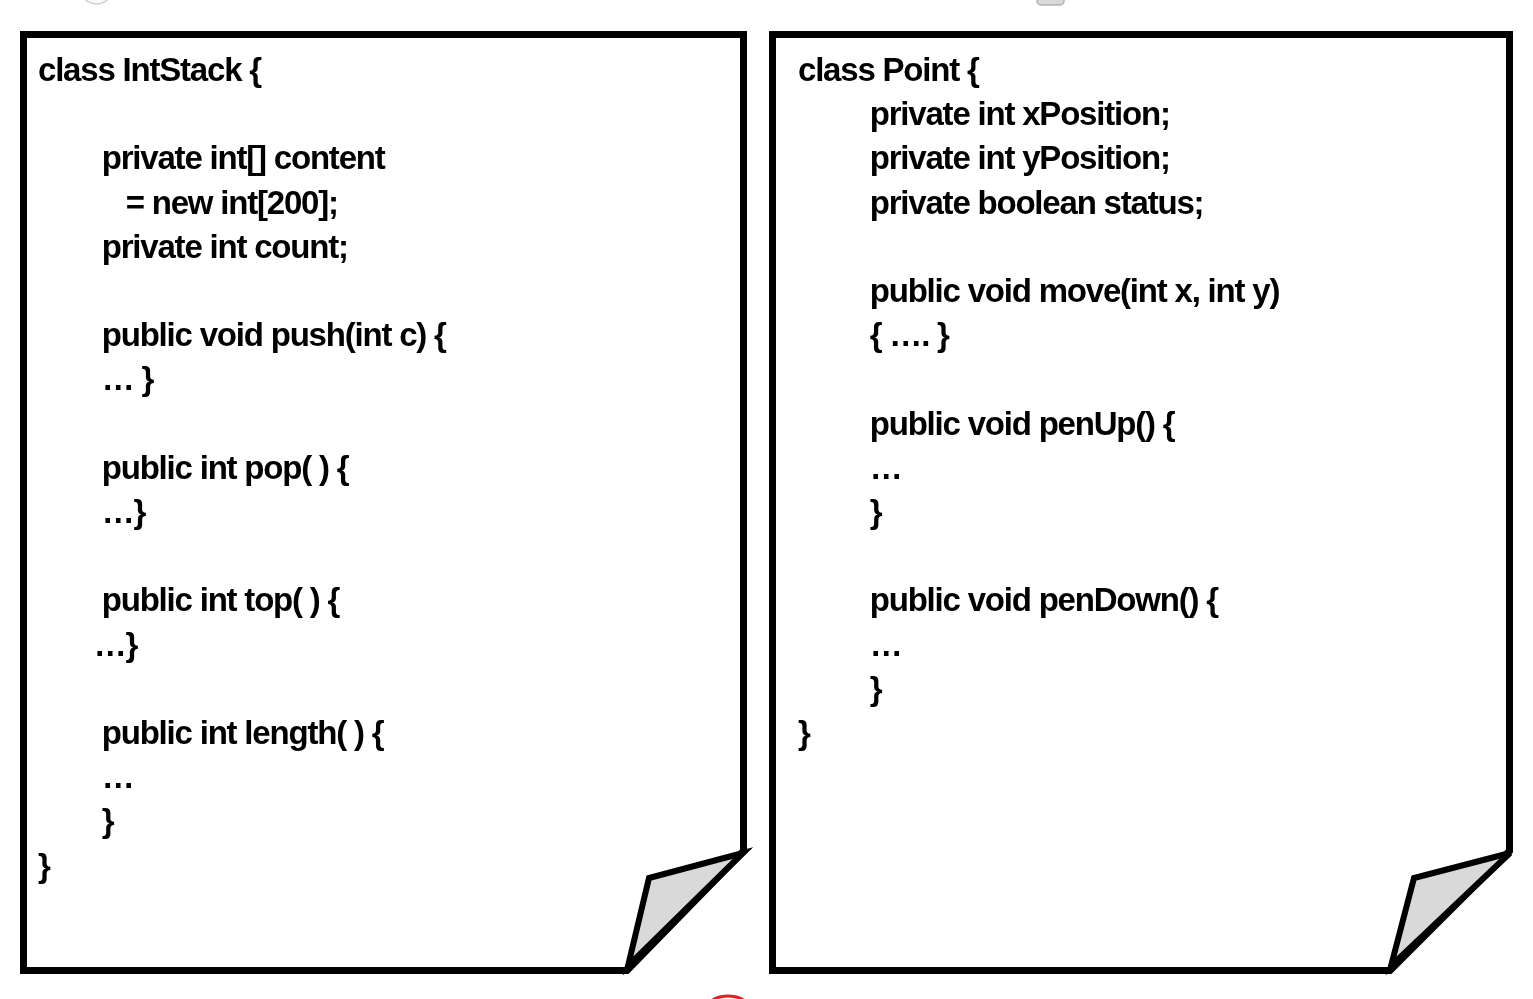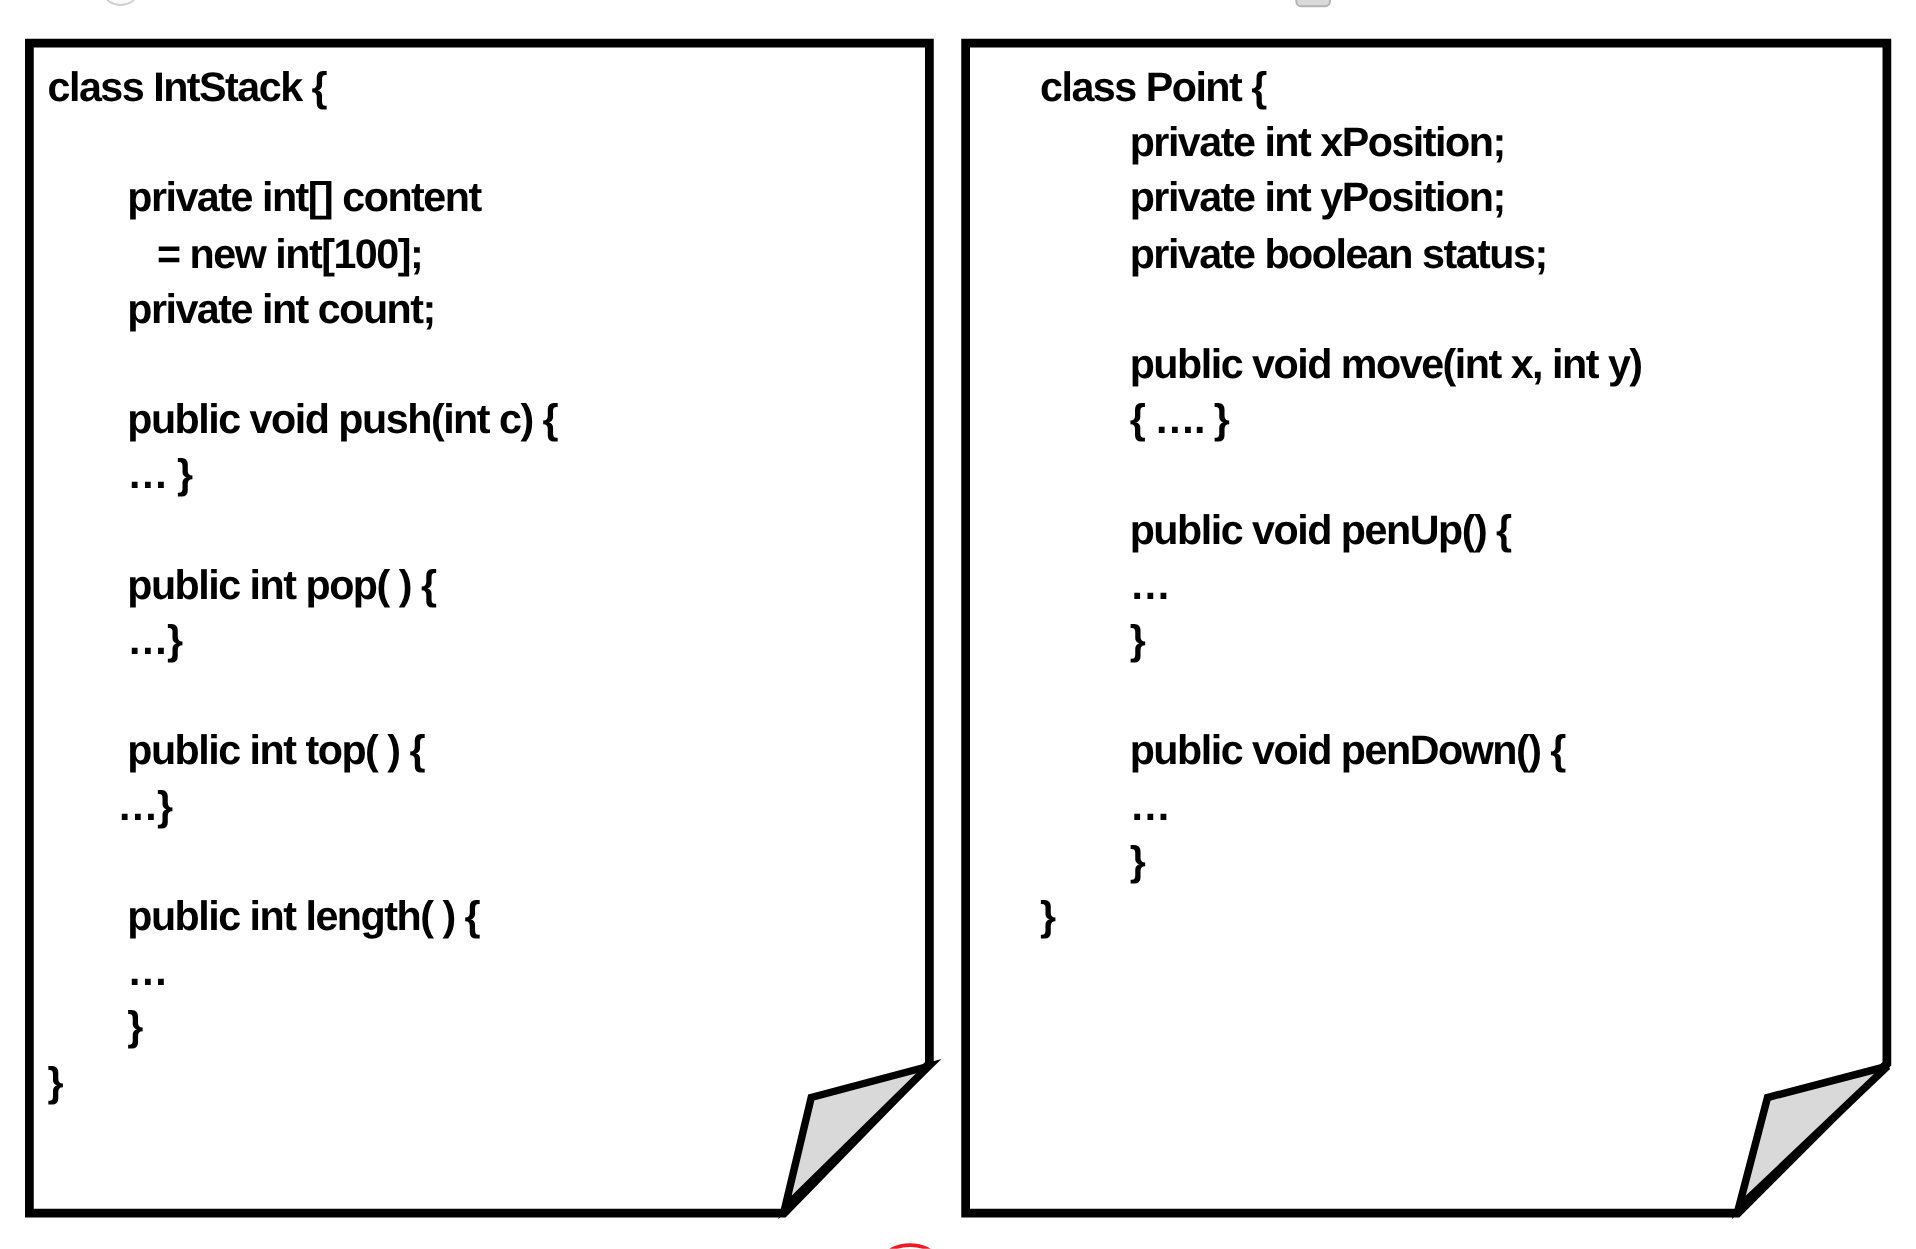--- a/index.html
+++ b/index.html
@@ -23,21 +23,21 @@
     white-space: pre;
     color: #000000;
     font-family: "Liberation Sans", sans-serif;
     font-weight: 700;
     font-size: 33px;
     line-height: 44.2px;
     letter-spacing: -1.2px;
     top: 48px;
   }
   #code-left  { left: 38px;  }
-  #code-right { left: 832px; }
+  #code-right { left: 798px; }
   .doc-outline {
     fill: #ffffff;
     stroke: #000000;
     stroke-width: 7;
     stroke-linejoin: miter;
   }
   .fold {
     stroke: #000000;
     stroke-width: 6;
     stroke-linejoin: miter;
@@ -73,21 +73,21 @@
     <path class="doc-outline" d="M 772.5 34.5 H 1509.5 V 851 L 1390 970.5 H 772.5 Z"></path>
     <polygon class="fold" points="1510,853 1414,878 1391,966" fill="#d9d9d9"></polygon>
   </g>
 
   <ellipse class="red-arc" cx="728" cy="1006" rx="19" ry="10" stroke="#ed1c24"></ellipse>
 </svg>
 
 <pre id="code-left" class="code">class IntStack {
 
         private int[] content
-           = new int[100];
+           = new int[200];
         private int count;
 
         public void push(int c) {
         … }
 
         public int pop( ) {
         …}
 
         public int top( ) {
        …}

